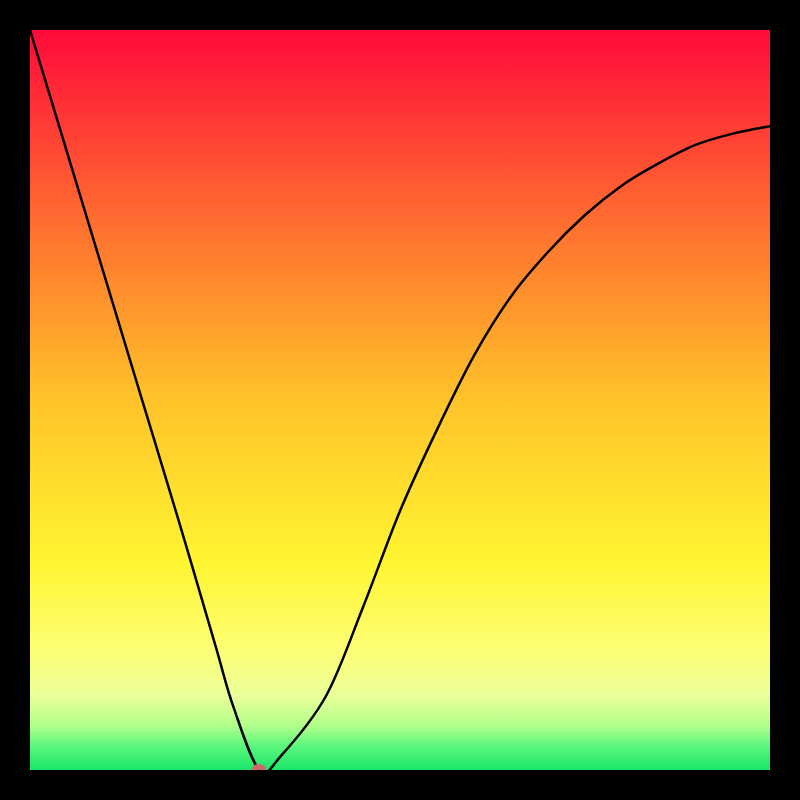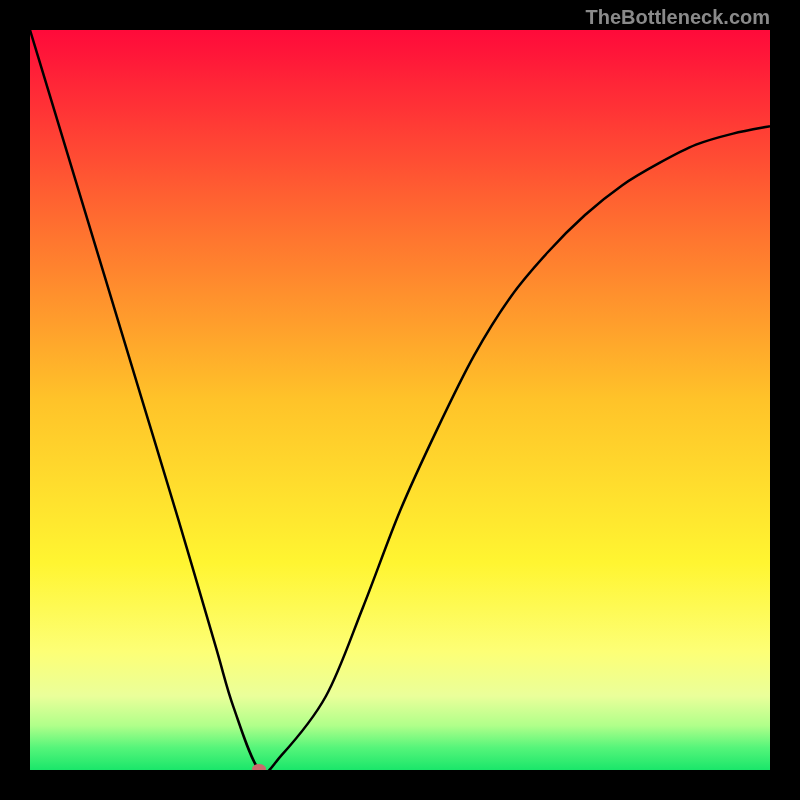--- a/index.html
+++ b/index.html
@@ -54,21 +54,20 @@
     width: 14px;
     height: 10px;
     background: #cb6a6d;
     border-radius: 50%;
   }
 </style>
 </head>
 <body>
 
 <div class="frame">
-  <div class="watermark">TheBottleneck.com</div>
   <div class="plot">
     <svg class="gradient" viewBox="0 0 740 740" preserveAspectRatio="none">
       <defs>
         <linearGradient id="bg" x1="0" y1="0" x2="0" y2="1">
             <stop offset="0%" stop-color="#ff0a3a"></stop>
             <stop offset="25%" stop-color="#ff6a30"></stop>
             <stop offset="50%" stop-color="#ffc329"></stop>
             <stop offset="72%" stop-color="#fff531"></stop>
             <stop offset="84%" stop-color="#fdff76"></stop>
             <stop offset="90%" stop-color="#eaff9a"></stop>

